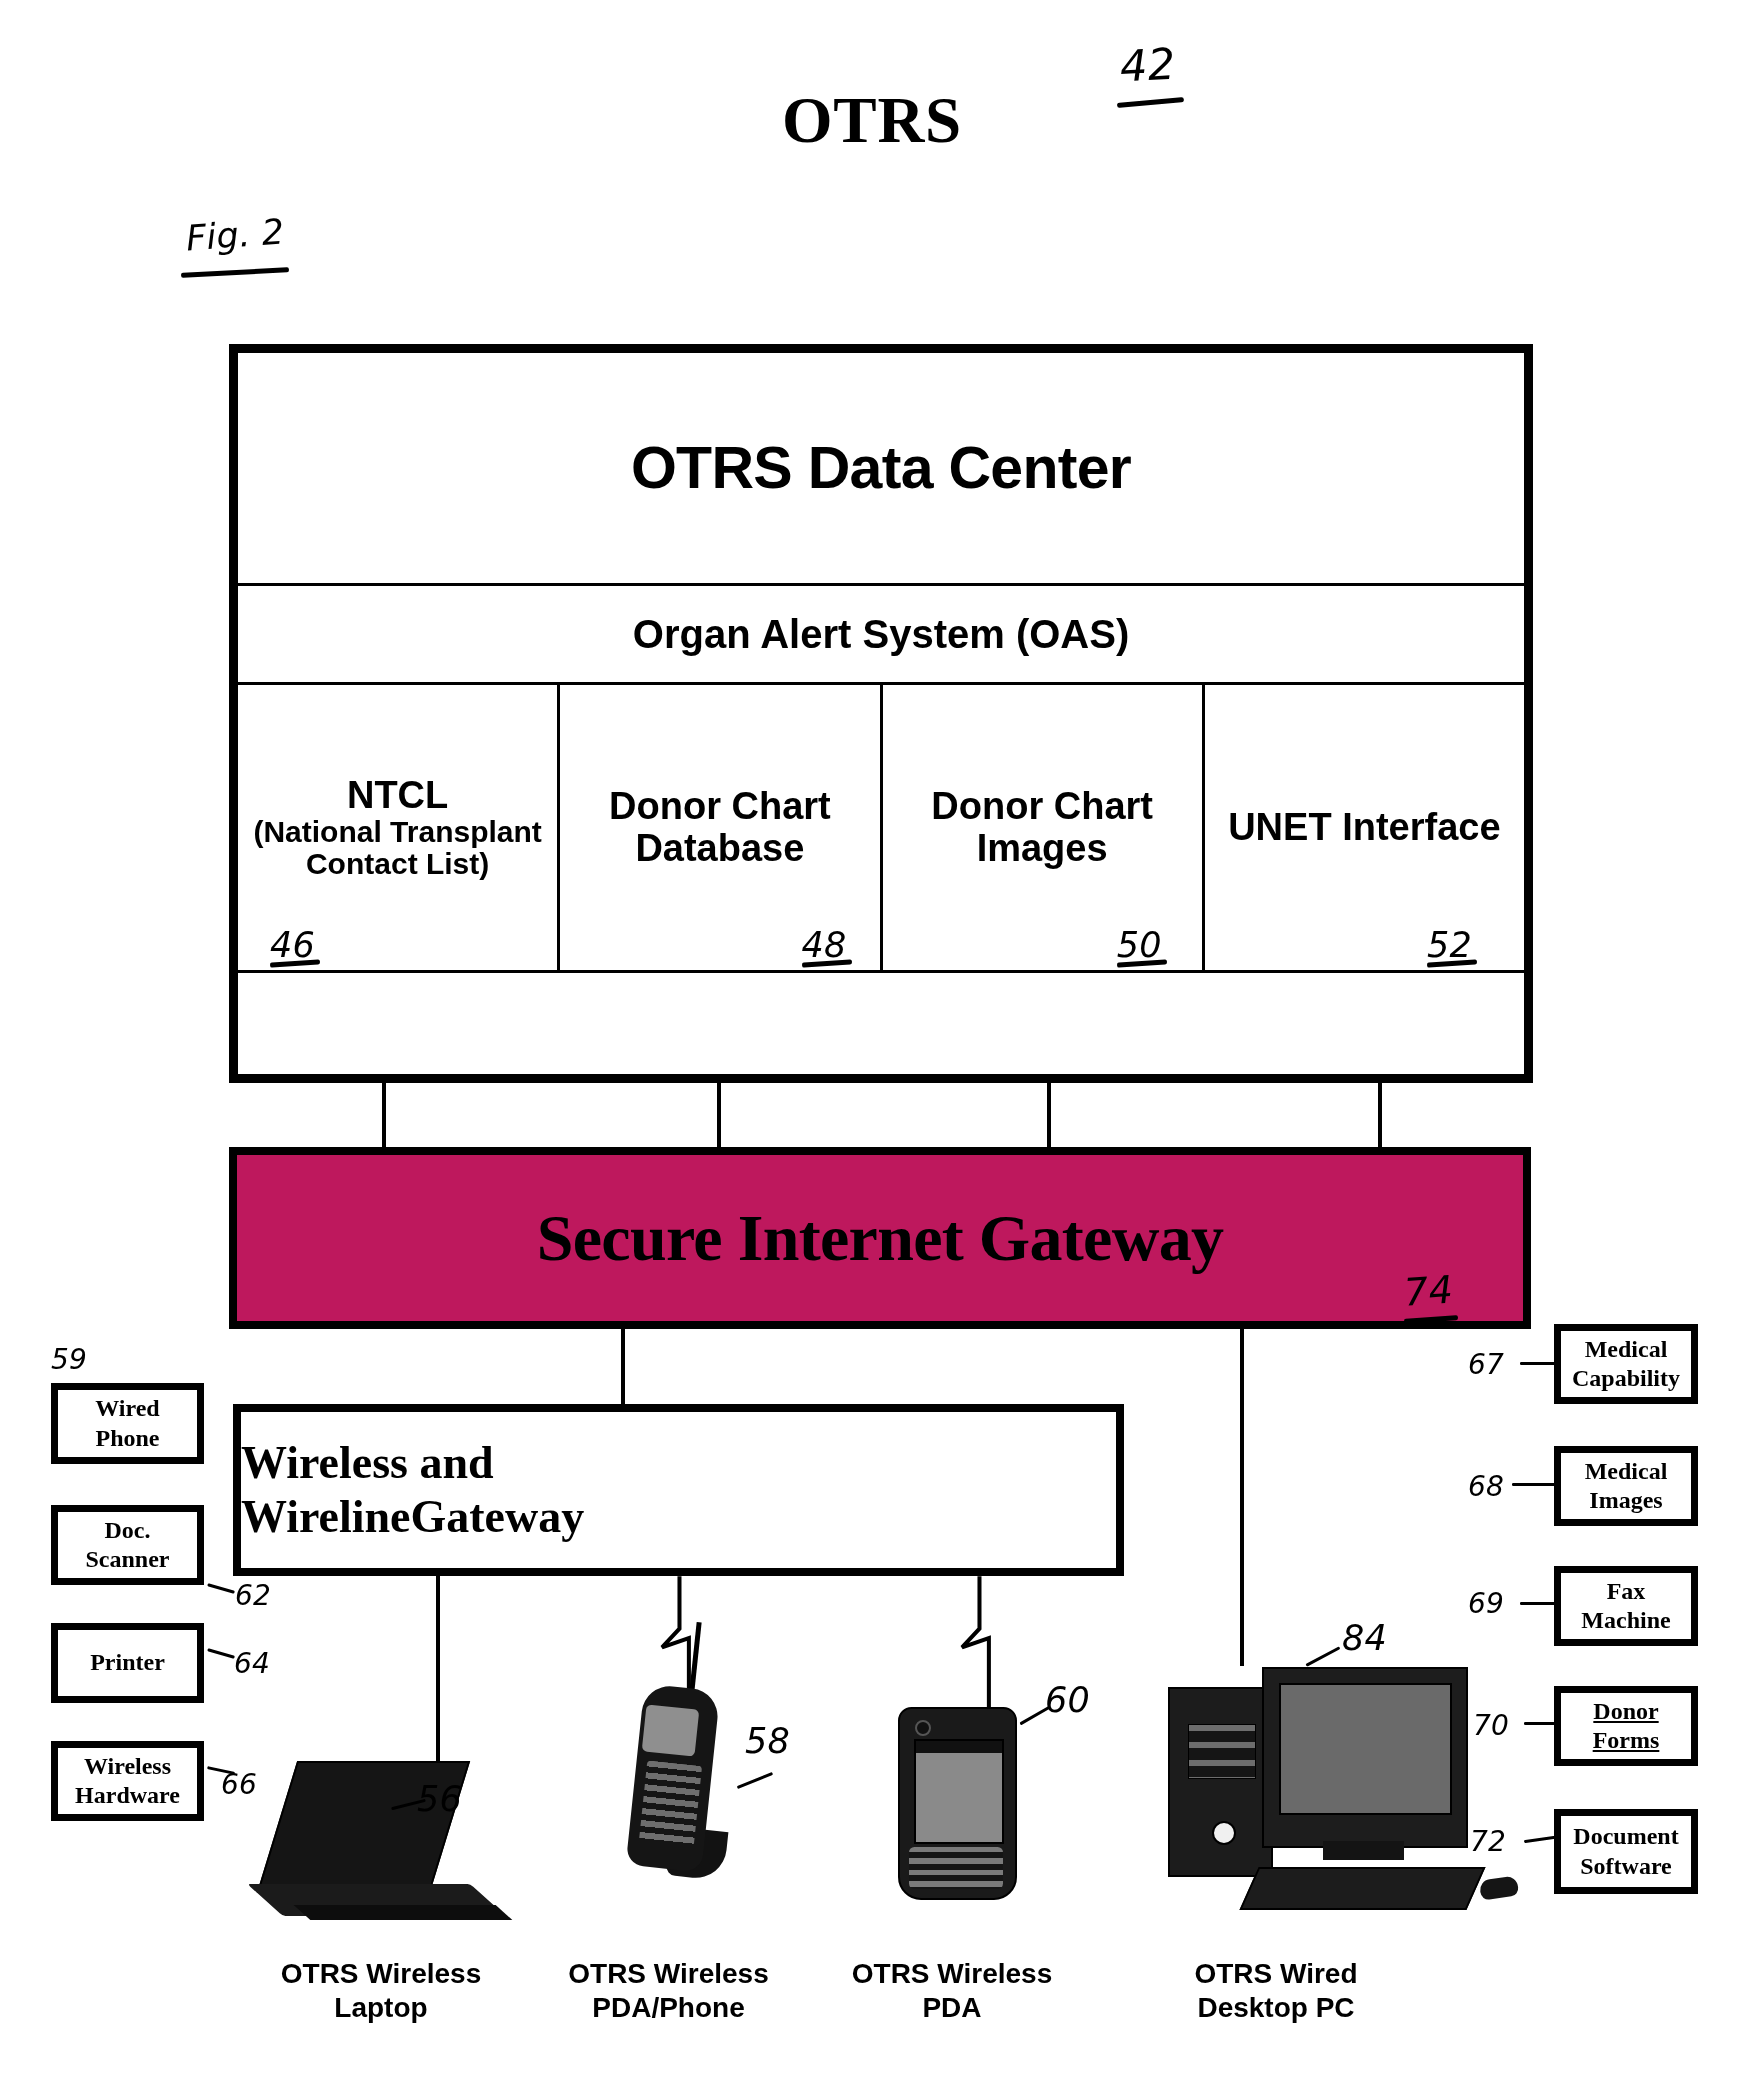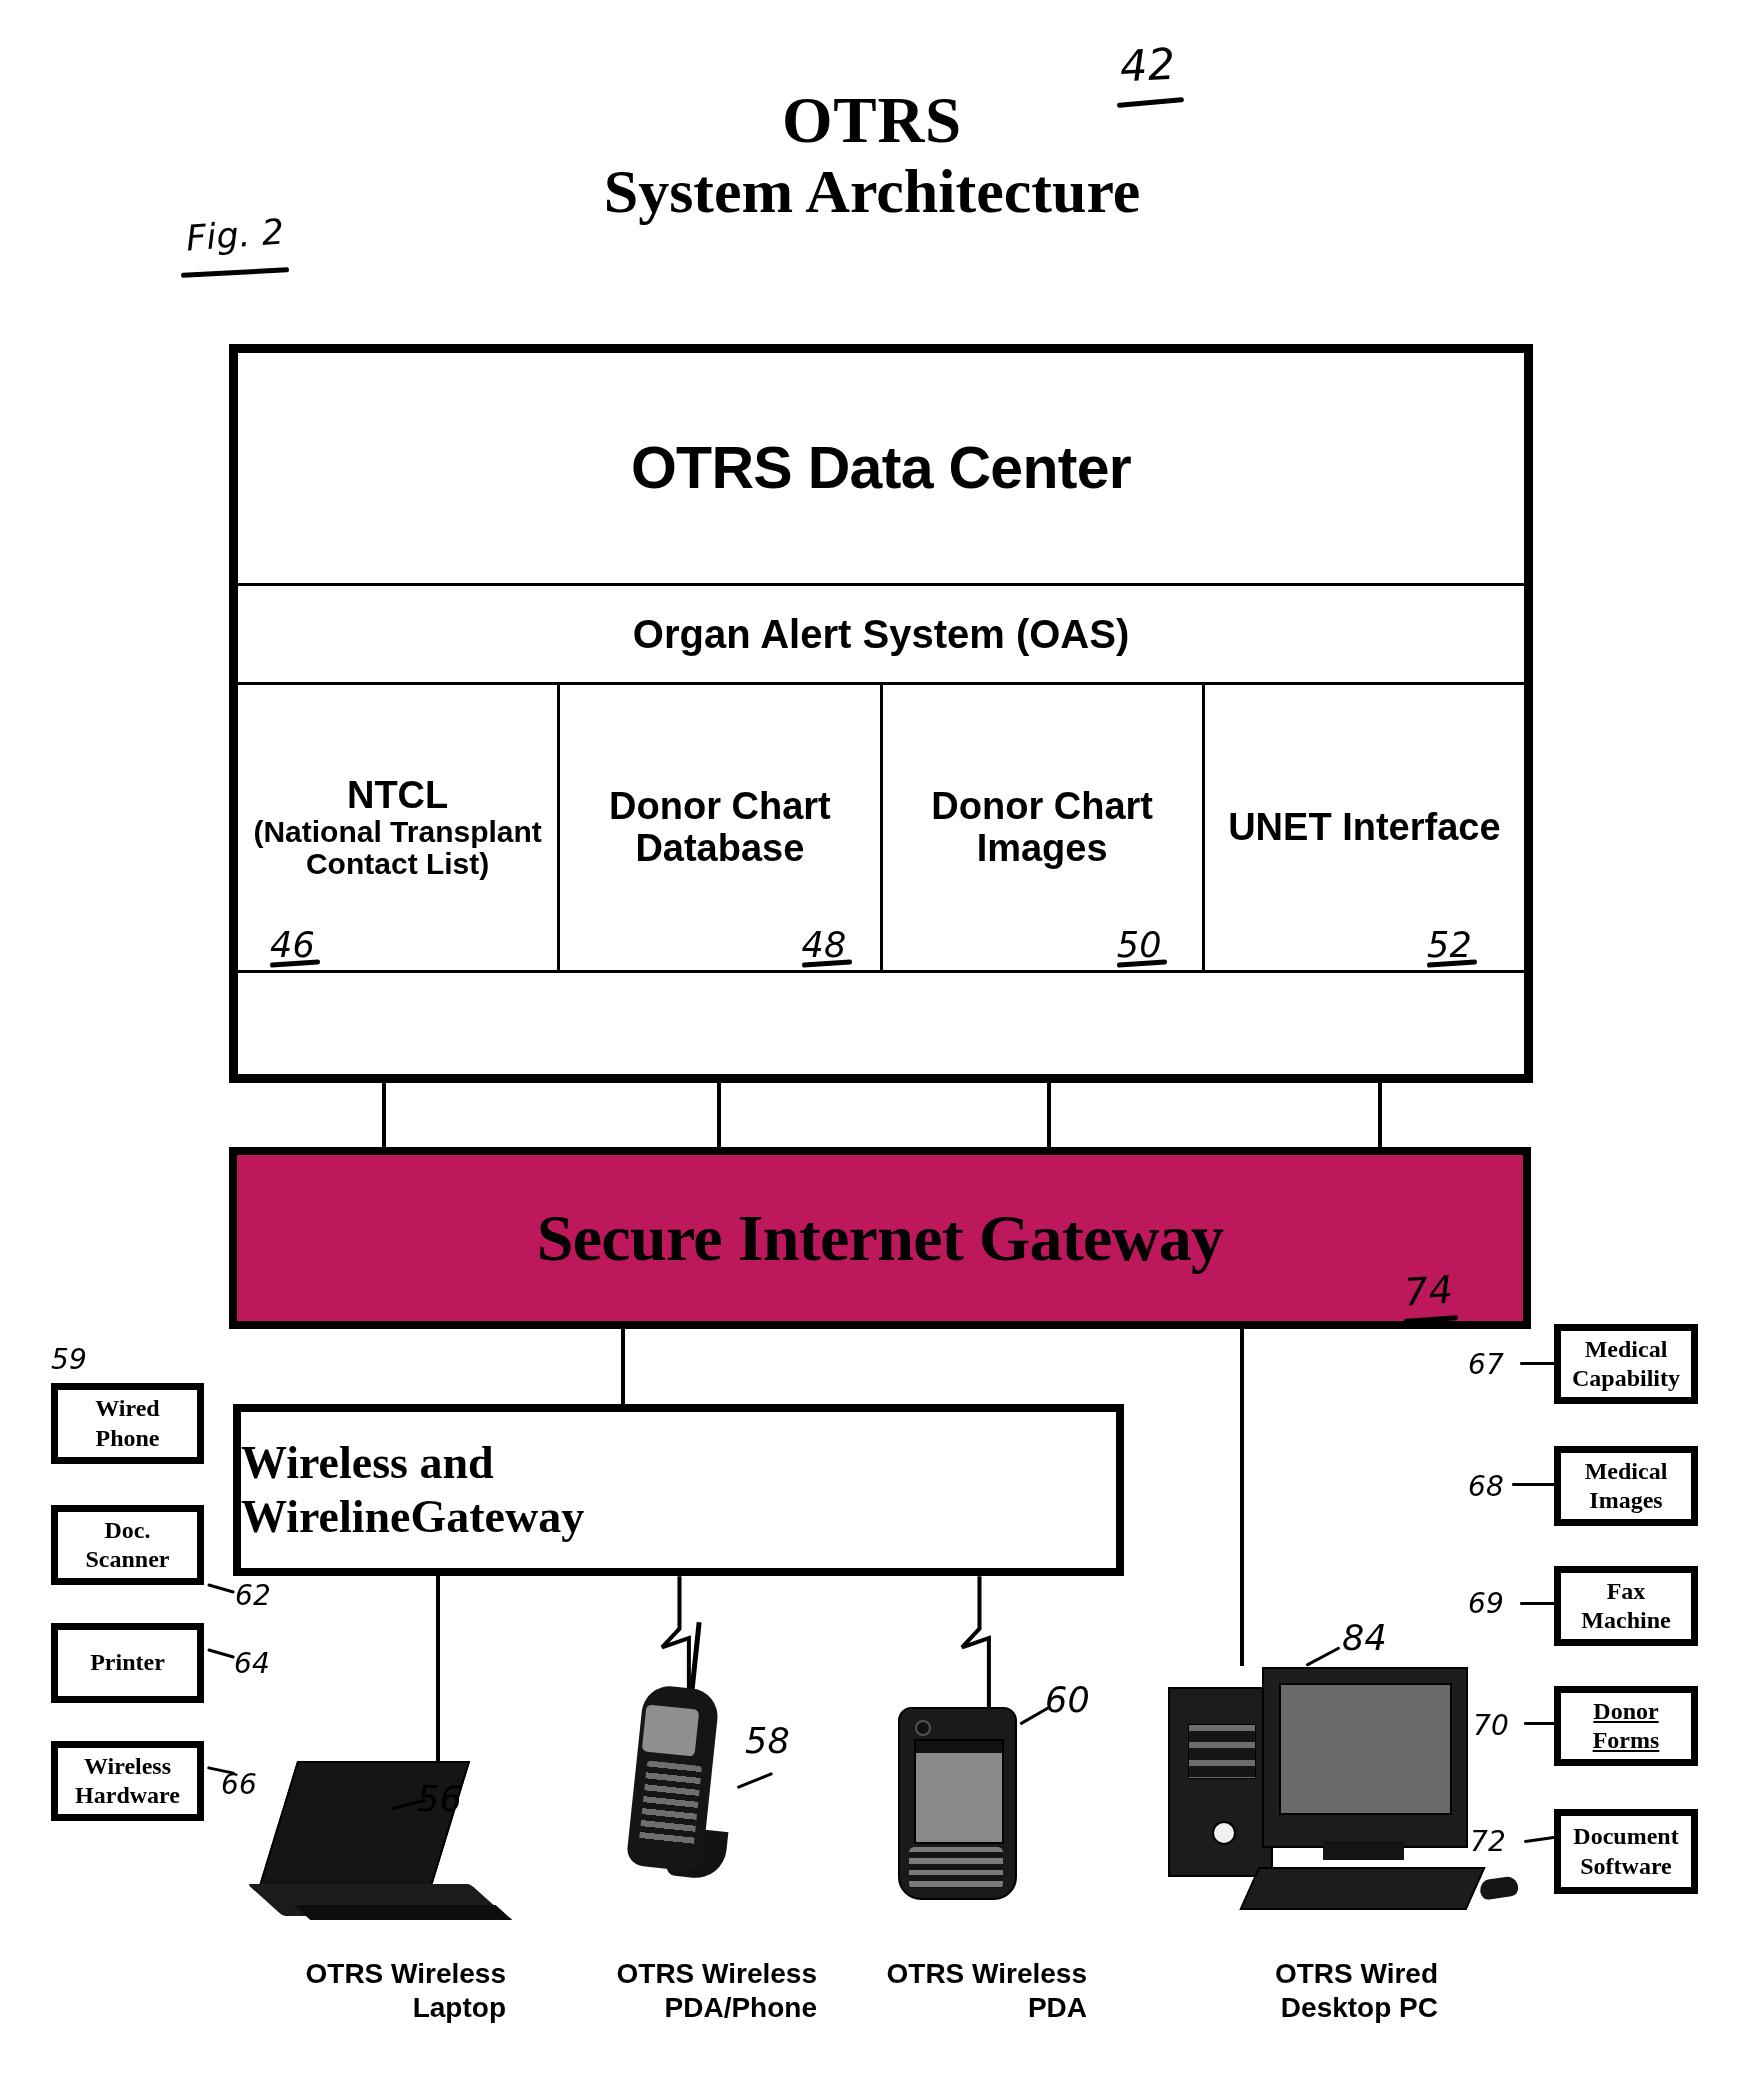--- a/index.html
+++ b/index.html
@@ -232,21 +232,21 @@
     height: 3.4px;
     background: #000;
     border-radius: 1.3px;
   }
 
   
   .device { position: absolute; }
 
   .caption {
     position: absolute;
-    text-align: right;
+    text-align: center;
     font-family: "Liberation Sans", sans-serif;
     font-weight: bold;
     font-size: 28px;
     line-height: 1.2;
   }
   .dev-ref {
     position: absolute;
     font-size: 35px;
   }
 
@@ -426,21 +426,20 @@
   .zigzag { position: absolute; }
 </style>
 </head>
 <body>
 
 <div class="abs handwriting" id="fig-label">Fig. 2</div>
 <div class="abs" id="fig-label-underline"></div>
 
 <div class="abs" id="title-block">
   <div id="title-line1">OTRS</div>
-  <div id="title-line2">System Architecture</div>
 </div>
 
 <div class="abs" id="datacenter-box">
 
   <div id="dc-title-row">
     <div id="dc-title">OTRS Data Center</div>
   </div>
 
   <div id="oas-row">
     <div id="oas-title">Organ Alert System (OAS)</div>

